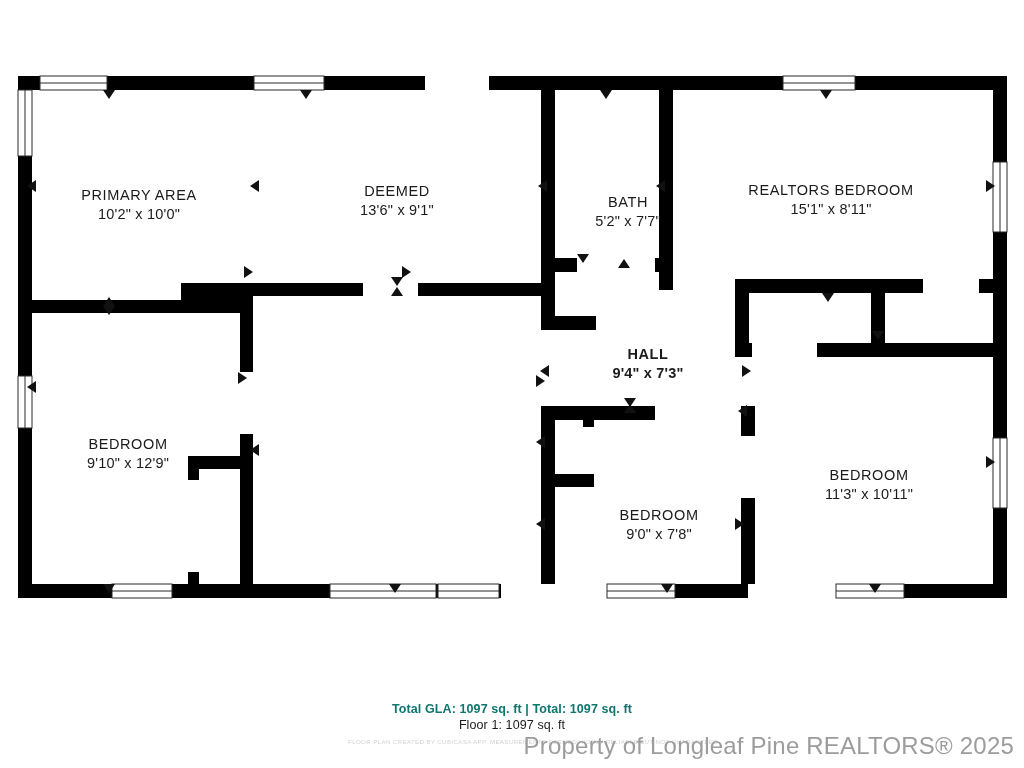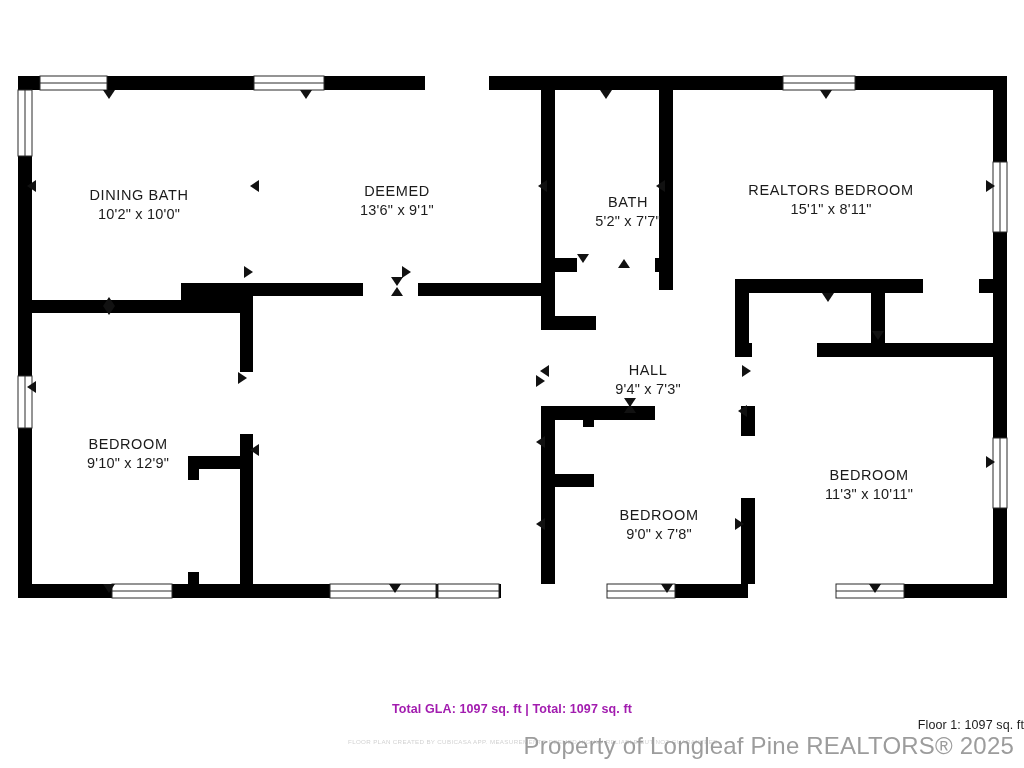--- a/index.html
+++ b/index.html
@@ -62,30 +62,29 @@
     left: 0;
     top: 702px;
     width: 1024px;
     text-align: center;
     pointer-events: none;
   }
   #summary-block .sum-line-1 {
     display: block;
     font-size: 12.5px;
     font-weight: bold;
-    color: #a21caf;
+    color: #0f766e;
     letter-spacing: 0.1px;
   }
   #summary-block .sum-line-2 {
     display: block;
     font-size: 12.5px;
     color: #1b1b1b;
     margin-top: 2px;
     letter-spacing: 0.1px;
-    text-align: right;
   }
 
   #disclaimer-text {
     position: absolute;
     left: 348px;
     top: 738px;
     width: 430px;
     font-size: 6.2px;
     letter-spacing: 0.35px;
     color: #d2d2d2;
@@ -293,40 +292,40 @@
       <polygon points="742,365 742,377 751,371"></polygon>
       <polygon points="238,372 238,384 247,378"></polygon>
       <polygon points="986,180 986,192 995,186"></polygon>
       <polygon points="986,456 986,468 995,462"></polygon>
       <polygon points="735,518 735,530 744,524"></polygon>
       <polygon points="536,375 536,387 545,381"></polygon>
     </g>
   </svg>
 
   <div class="room-label" style="left:139px; top:205px;">
-    <span class="rl-name">DINING BATH</span>
+    <span class="rl-name">PRIMARY AREA</span>
     <span class="rl-dims">10'2" x 10'0"</span>
   </div>
 
   <div class="room-label" style="left:397px; top:201px;">
     <span class="rl-name">DEEMED</span>
     <span class="rl-dims">13'6" x 9'1"</span>
   </div>
 
   <div class="room-label" style="left:628px; top:212px;">
     <span class="rl-name">BATH</span>
     <span class="rl-dims">5'2" x 7'7"</span>
   </div>
 
   <div class="room-label" style="left:831px; top:200px;">
     <span class="rl-name">REALTORS BEDROOM</span>
     <span class="rl-dims">15'1" x 8'11"</span>
   </div>
 
-  <div class="room-label" style="left:648px; top:380px;">
+  <div class="room-label" style="left:648px; top:364px;font-weight:bold;">
     <span class="rl-name">HALL</span>
     <span class="rl-dims">9'4" x 7'3"</span>
   </div>
 
   <div class="room-label" style="left:128px; top:454px;">
     <span class="rl-name">BEDROOM</span>
     <span class="rl-dims">9'10" x 12'9"</span>
   </div>
 
 

